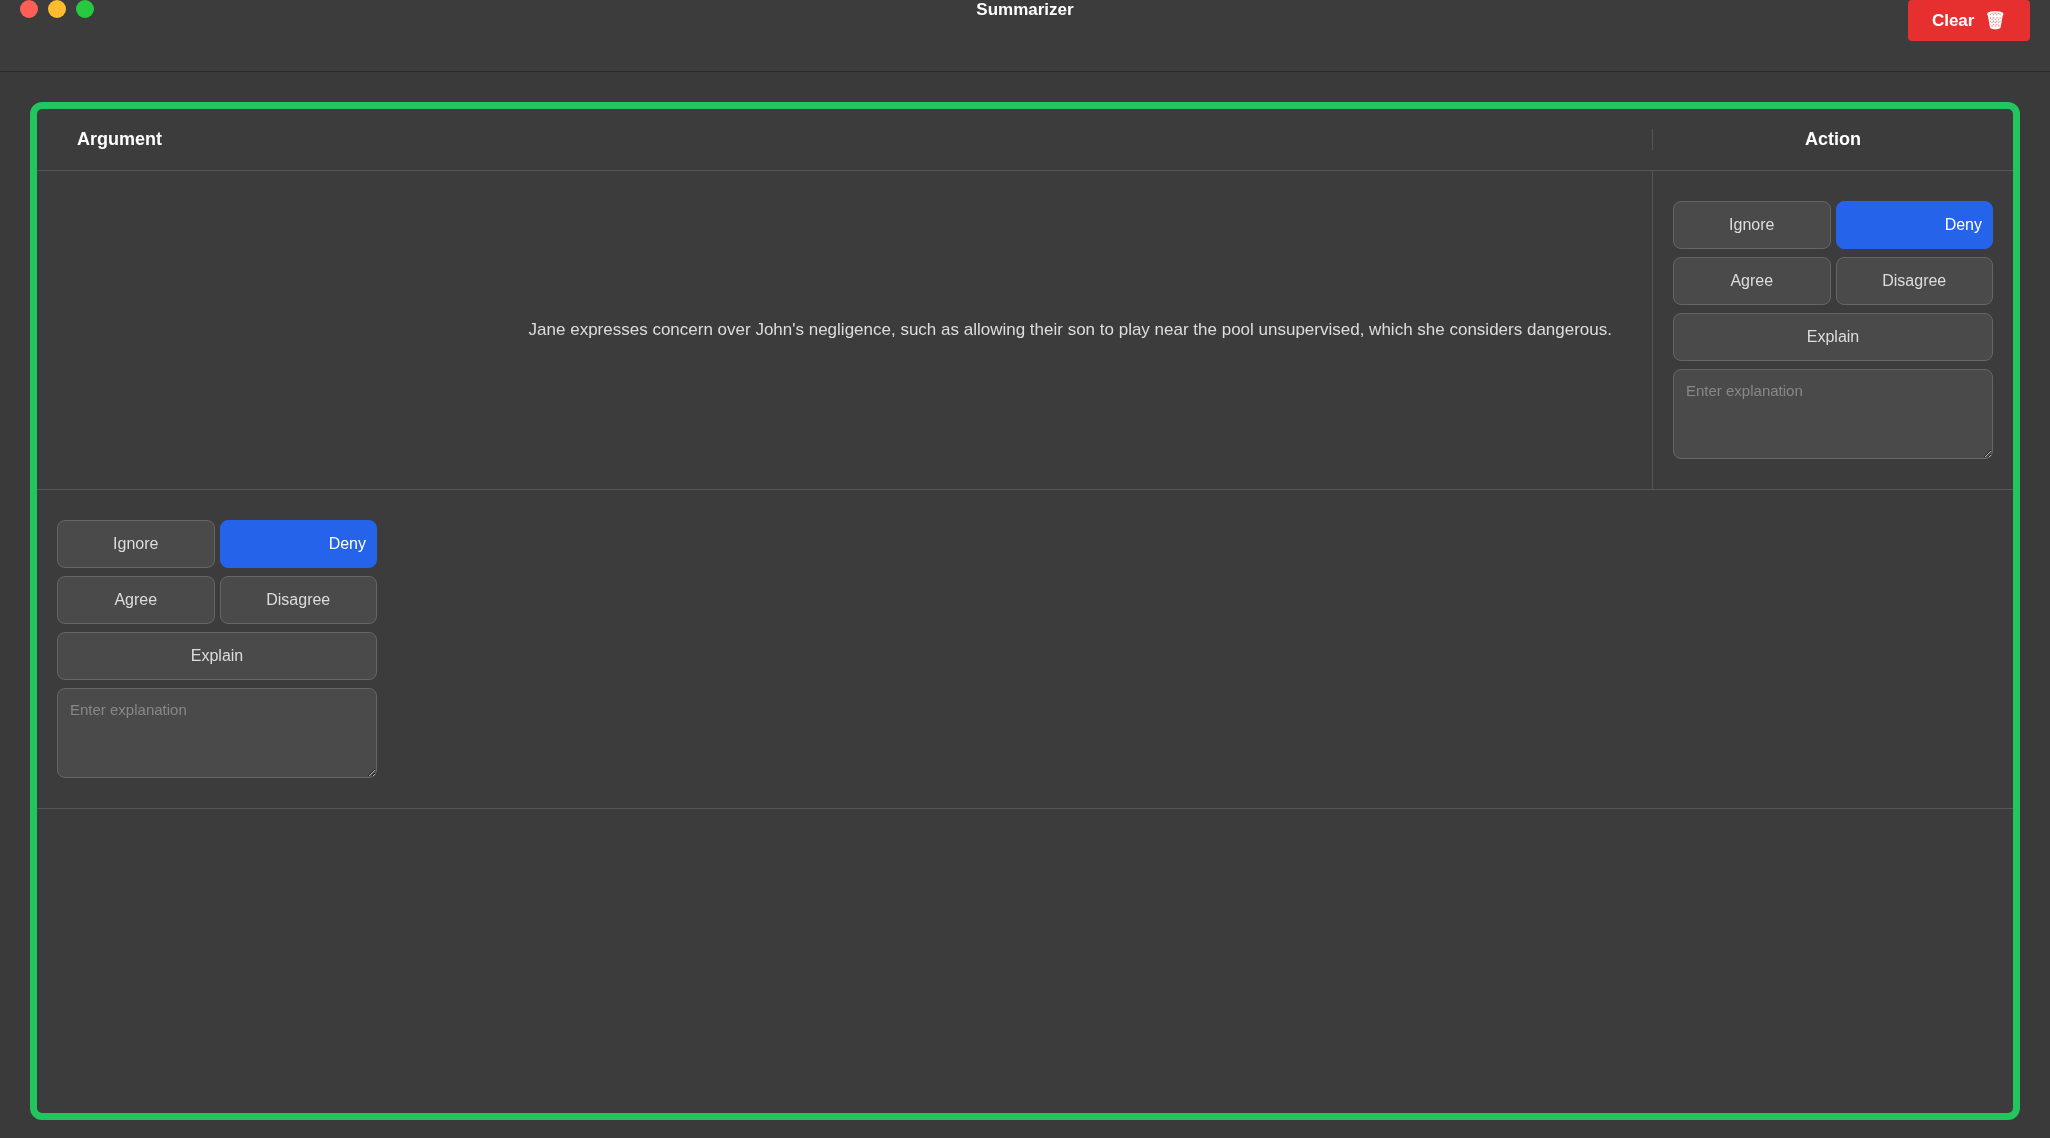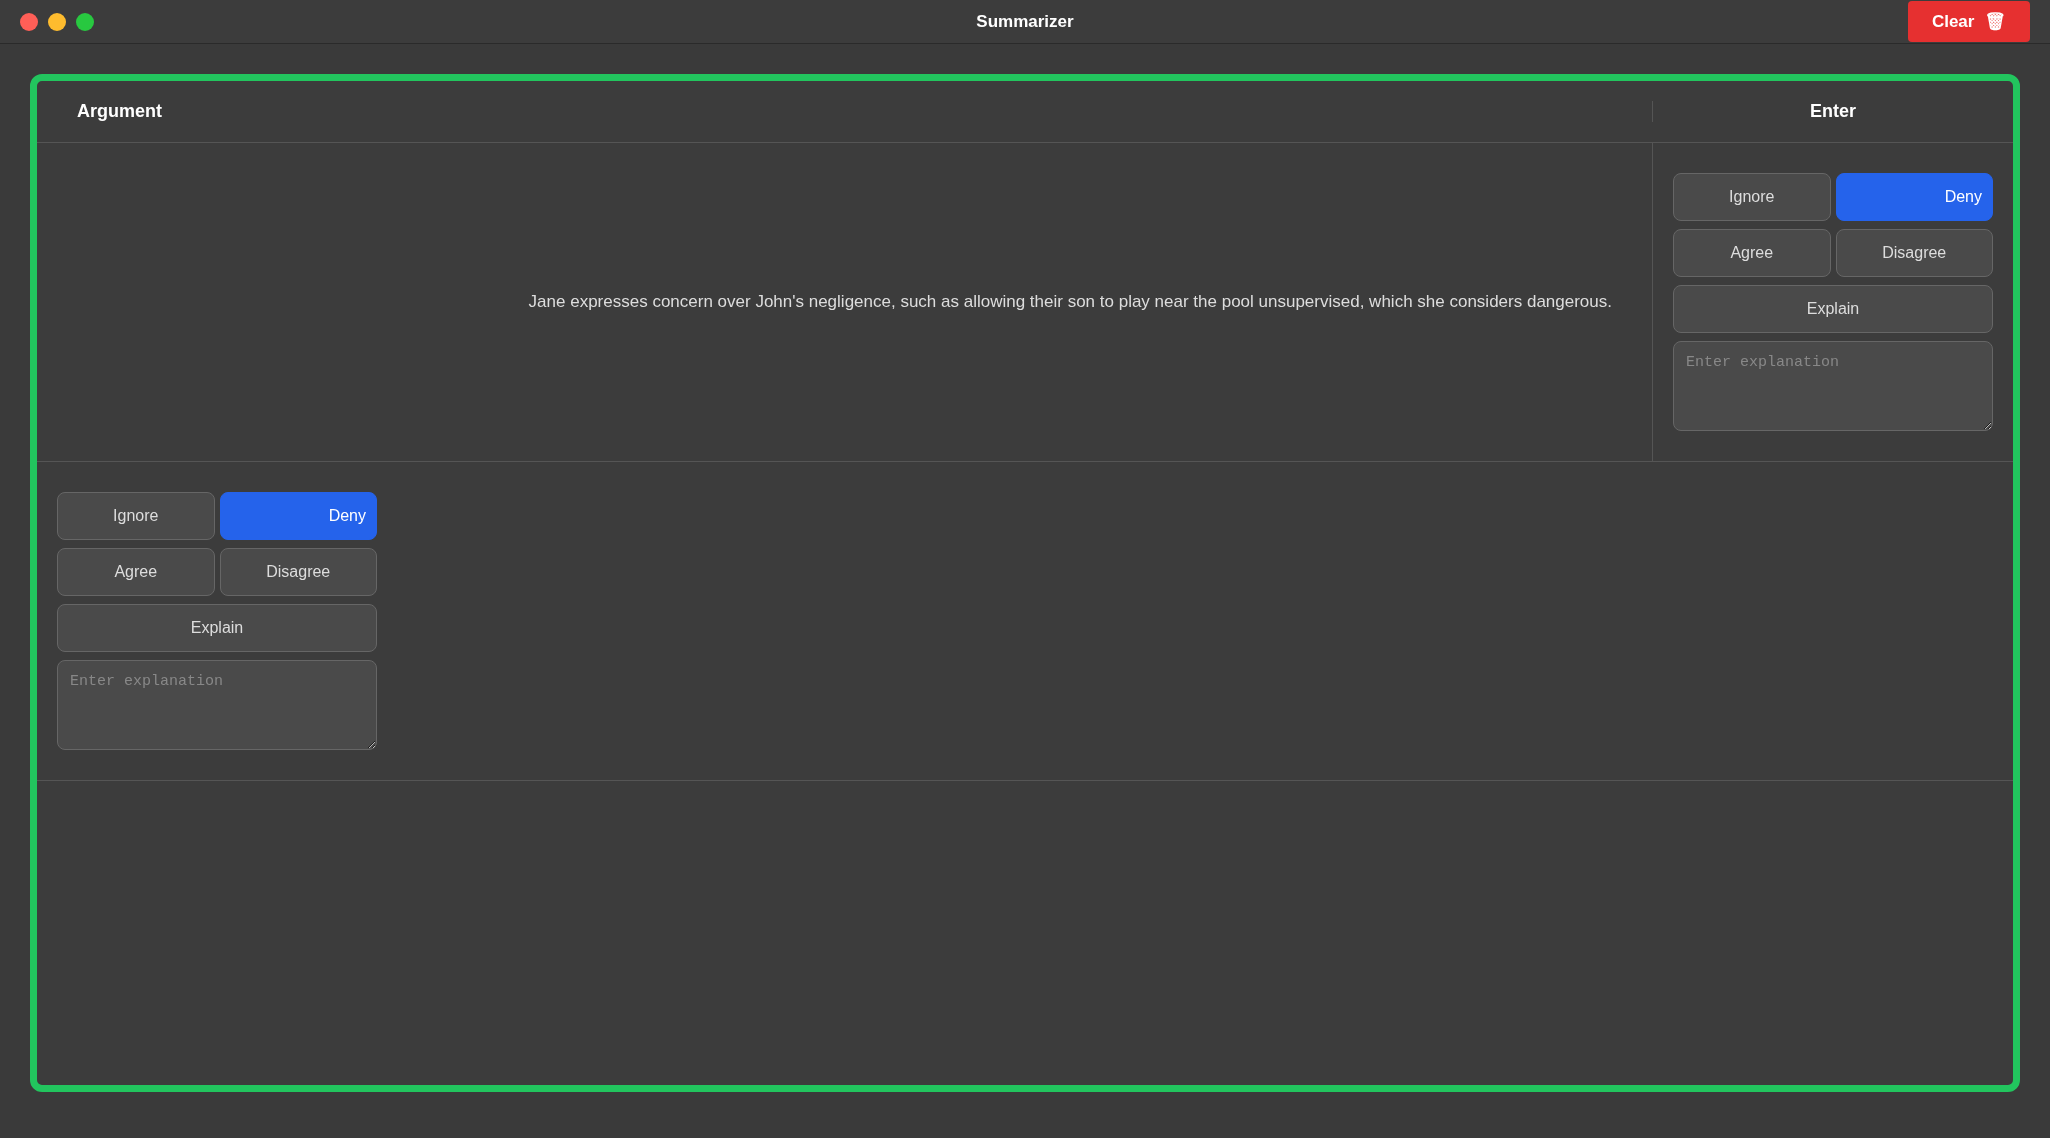--- a/index.html
+++ b/index.html
@@ -12,24 +12,24 @@
       width: 2050px;
       height: 1138px;
       background: #3a3a3a;
       font-family: -apple-system, BlinkMacSystemFont, 'Segoe UI', Helvetica, Arial, sans-serif;
       overflow: hidden;
     }
 
     
     .titlebar {
       width: 100%;
-      height: 44px;
+      height: 72px;
       background: #3c3c3c;
       display: flex;
-      align-items: center;
+      align-items: flex-start;
       padding: 0 20px;
       border-bottom: 1px solid #2a2a2a;
       position: relative;
     }
 
     .traffic-lights {
       display: flex;
       gap: 10px;
       align-items: center;
     }
@@ -173,21 +173,21 @@
     .explanation-textarea {
       width: 100%;
       min-height: 90px;
       background: #4a4a4a;
       border: 1px solid #666;
       border-radius: 8px;
       color: #888;
       font-size: 15px;
       padding: 12px;
       resize: both;
-      font-family: Liberation Mono, monospace;
+      font-family: Liberation Sans, sans-serif;
     }
 
     .explanation-textarea::placeholder {
       color: #888;
     }
   </style>
 </head>
 <body>
 
 <div class="titlebar">
@@ -201,21 +201,21 @@
     <span>Clear</span>
     <span class="trash-icon">🗑</span>
   </button>
 </div>
 
 <div class="main-content">
   <div class="table-container">
 
     <div class="table-header">
       <div class="header-argument">Argument</div>
-      <div class="header-action">Enter</div>
+      <div class="header-action">Action</div>
     </div>
 
     <div class="table-row">
       <div class="argument-cell">
         <span>Jane expresses concern over John's negligence, such as allowing their son to play near the pool unsupervised, which she considers dangerous.</span>
       </div>
       <div class="action-cell">
         <div class="action-row">
           <button class="action-btn">Ignore</button>
           <button class="action-btn active-deny">Deny</button>

